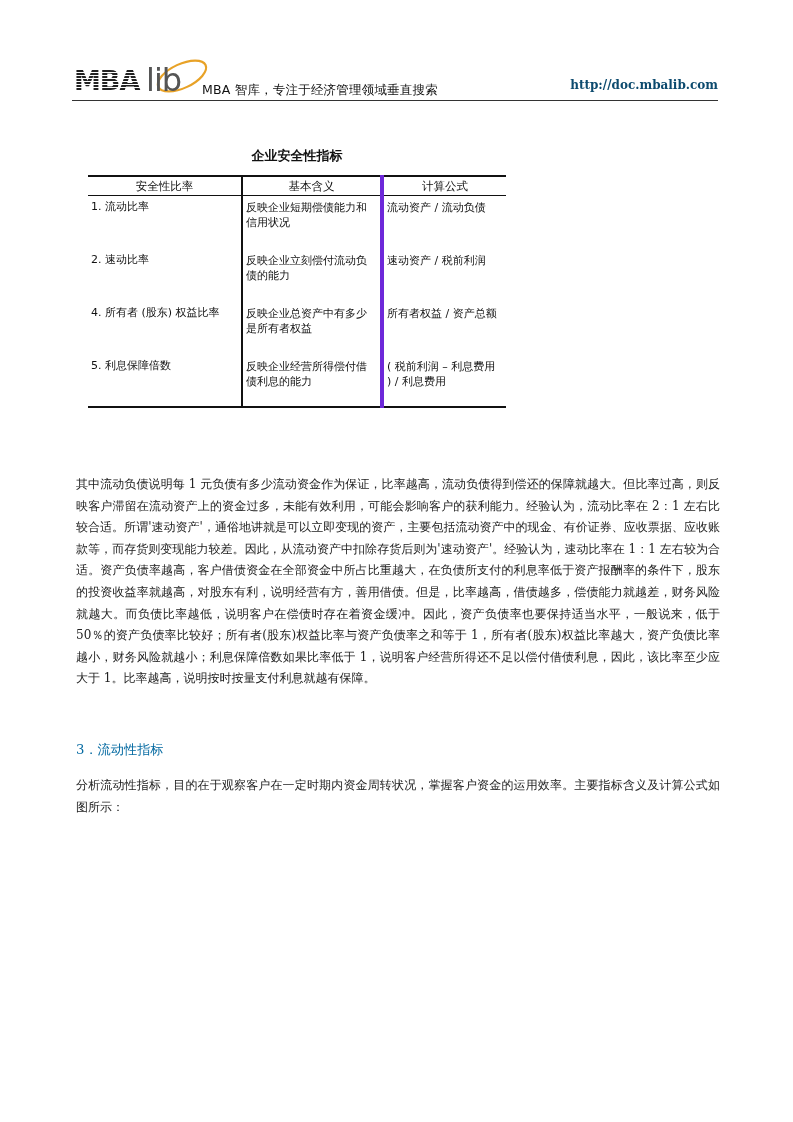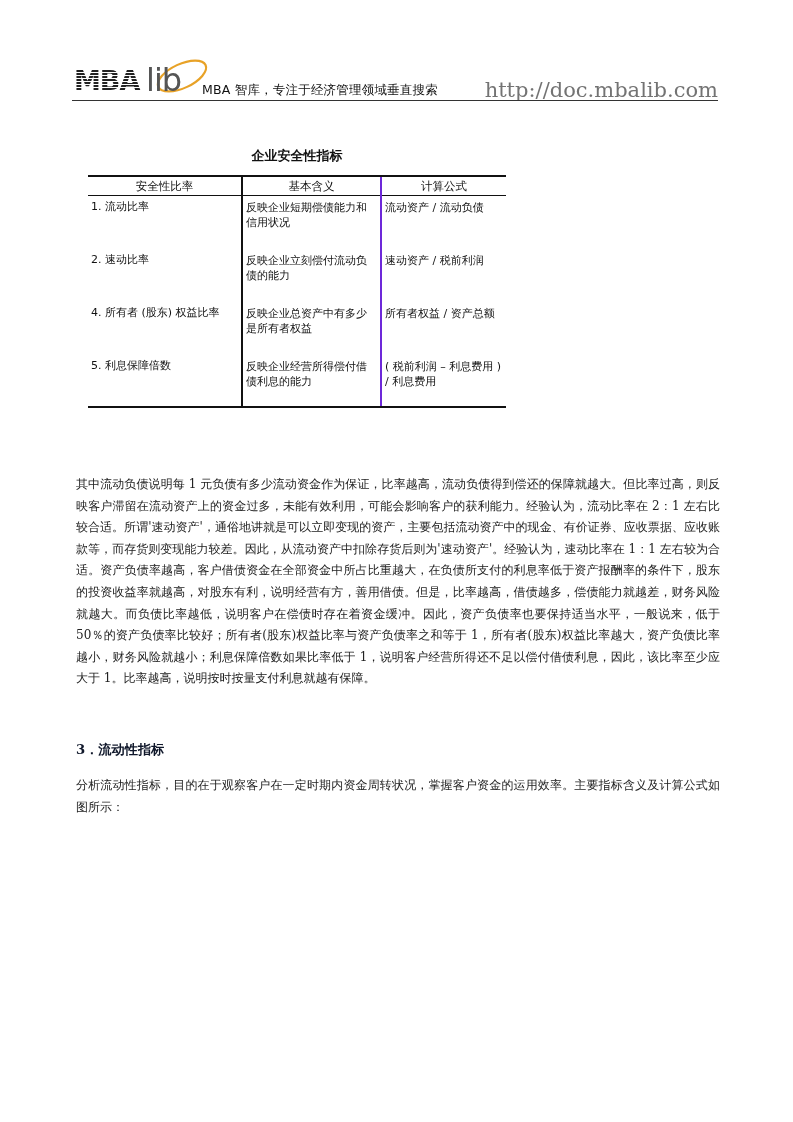--- a/index.html
+++ b/index.html
@@ -3,41 +3,41 @@
 <meta charset="utf-8">
 <style>
   html, body { margin: 0; padding: 0; background: #ffffff; }
   body { width: 793px; height: 1122px; position: relative; overflow: hidden;
          font-family: "DejaVu Serif", serif; color: #222; }
   .header { position: absolute; left: 72px; top: 58px; width: 646px; height: 42px; }
   .logo { position: absolute; left: 2px; top: 0; width: 136px; height: 40px; }
   .tagline { position: absolute; left: 130px; top: 24px; font-family: "DejaVu Sans", sans-serif;
              font-size: 12.5px; color: #111; letter-spacing: 0.2px; white-space: nowrap; }
   .site-url { position: absolute; right: 0; top: 20px; font-family: "DejaVu Serif", serif;
-              font-weight: normal; font-size: 21px; color: #737373; white-space: nowrap; }
+              font-weight: bold; font-size: 12px; color: #0c4a6e; white-space: nowrap; }
   .header-rule { position: absolute; left: 72px; top: 100px; width: 646px; height: 1px; background: #333; }
 
   .table-title { position: absolute; left: 88px; width: 418px; top: 147px; text-align: center;
                  font-family: "DejaVu Sans", sans-serif; font-weight: bold; font-size: 13px; color: #111; }
   table.metrics { position: absolute; left: 88px; top: 175px; width: 418px; border-collapse: collapse;
                   font-family: "DejaVu Sans", sans-serif; font-size: 11px; color: #111; }
   table.metrics th { font-weight: normal; text-align: center; height: 18px; padding: 0;
                      border-top: 2px solid #111; border-bottom: 1.5px solid #111; font-size: 11.5px; }
   table.metrics td { vertical-align: top; padding: 3px 3px 0 3px; line-height: 15px; }
   table.metrics tr.row td { height: 49px; }
   table.metrics tr.last td { height: 47px; border-bottom: 2px solid #111; }
   table.metrics .c1 { width: 136px; }
   table.metrics .c2 { width: 131px; border-left: 2px solid #111; }
-  table.metrics .c3 { border-left: 2px solid #6d28d9; }
+  table.metrics .c3 { border-left: 4px solid #6d28d9; }
   table.metrics td.c2, table.metrics td.c3 { padding-top: 4px; }
   .hang { padding-left: 14px !important; text-indent: -11px; }
 
   .para { position: absolute; left: 76px; width: 644px; font-size: 12px; line-height: 21.6px;
           text-align: justify; color: #222; }
-  .section-heading { position: absolute; left: 76px; top: 741px; font-size: 13.2px; font-weight: bold; color: #0f172a; }
+  .section-heading { position: absolute; left: 76px; top: 741px; font-size: 13.2px; font-weight: normal; color: #0369a1; }
 </style>
 </head>
 <body>
 
 <div class="header">
   <svg class="logo" viewBox="0 0 136 40">
     <defs>
       <pattern id="stripes" width="4" height="3" patternUnits="userSpaceOnUse">
         <rect width="4" height="2" fill="#222"></rect>
         <rect y="2" width="4" height="1" fill="#fff"></rect>

